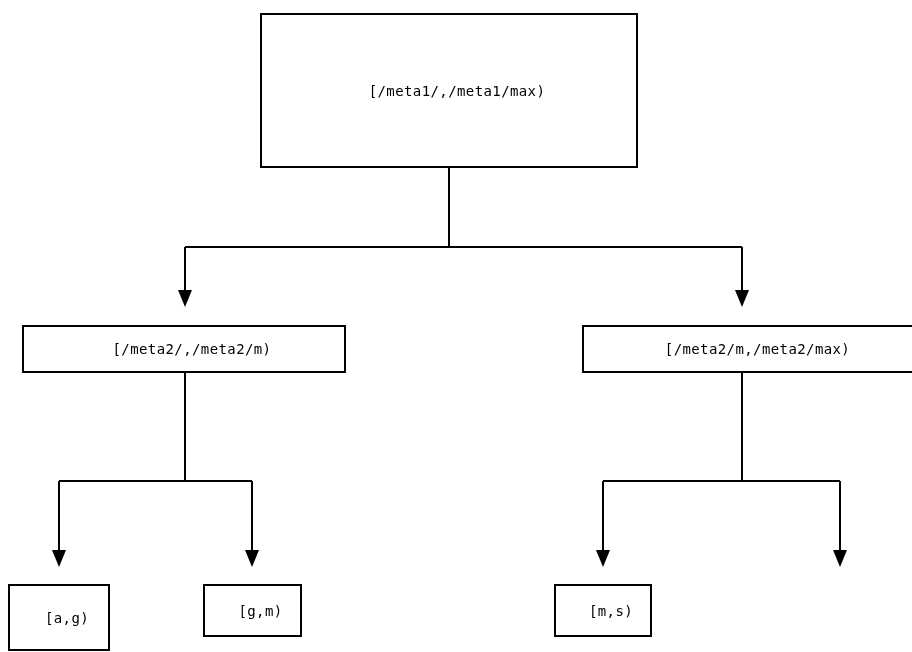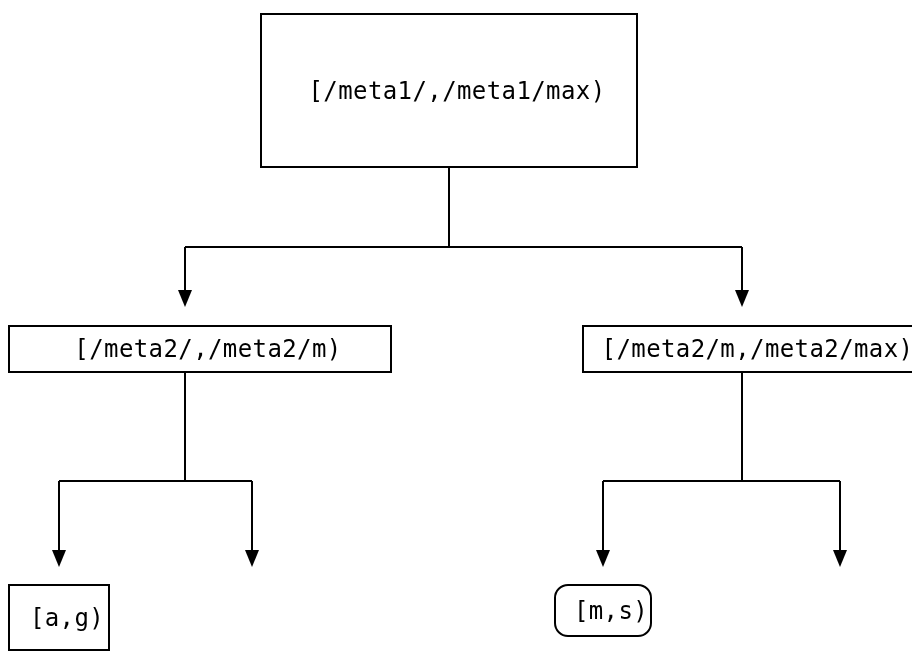--- a/index.html
+++ b/index.html
@@ -40,31 +40,31 @@
   }
   .node {
     position: absolute;
     box-sizing: border-box;
     border: 2px solid var(--line-color);
     background: var(--bg-color);
     color: var(--text-color);
     display: flex;
     align-items: center;
     justify-content: center;
-    font-size: 24px;
+    font-size: 14px;
     letter-spacing: 0.4px;
     white-space: pre;
     padding-left: 16px;
   }
   .node-root { left: 260px; top: 13px;  width: 378px; height: 155px; }
-  .node-l    { left: 8px;  top: 325px; width: 384px; height: 48px; }
+  .node-l    { left: 22px;  top: 325px; width: 324px; height: 48px; }
   .node-r    { left: 582px; top: 325px; width: 335px; height: 48px; text-align: center; }
   .node-ll   { left: 8px;   top: 584px; width: 102px; height: 67px; }
   .node-lr   { left: 203px; top: 584px; width: 99px;  height: 53px; }
-  .node-rl   { left: 554px; top: 584px; width: 98px;  height: 53px; border-radius: 14px; }
+  .node-rl   { left: 554px; top: 584px; width: 98px;  height: 53px; }
   .node-rr   { left: 778px; top: 584px; width: 124px; height: 53px; }
 </style>
 </head>
 <body>
 
 <div class="stage">
 
   <svg class="connectors" viewBox="0 0 912 652" xmlns="http://www.w3.org/2000/svg">
 
     <path class="line" d="M449 168 V247 M185 247 H742 M185 247 V290 M742 247 V290"></path>
@@ -89,19 +89,22 @@
   </div>
 
   <div class="node node-r">
     <span class="node-label">[/meta2/m,/meta2/max)</span>
   </div>
 
   <div class="node node-ll">
     <span class="node-label">[a,g)</span>
   </div>
 
+  <div class="node node-lr">
+    <span class="node-label">[g,m)</span>
+  </div>
 
   <div class="node node-rl">
     <span class="node-label">[m,s)</span>
   </div>
 
 
 </div>
 
 </body></html>

